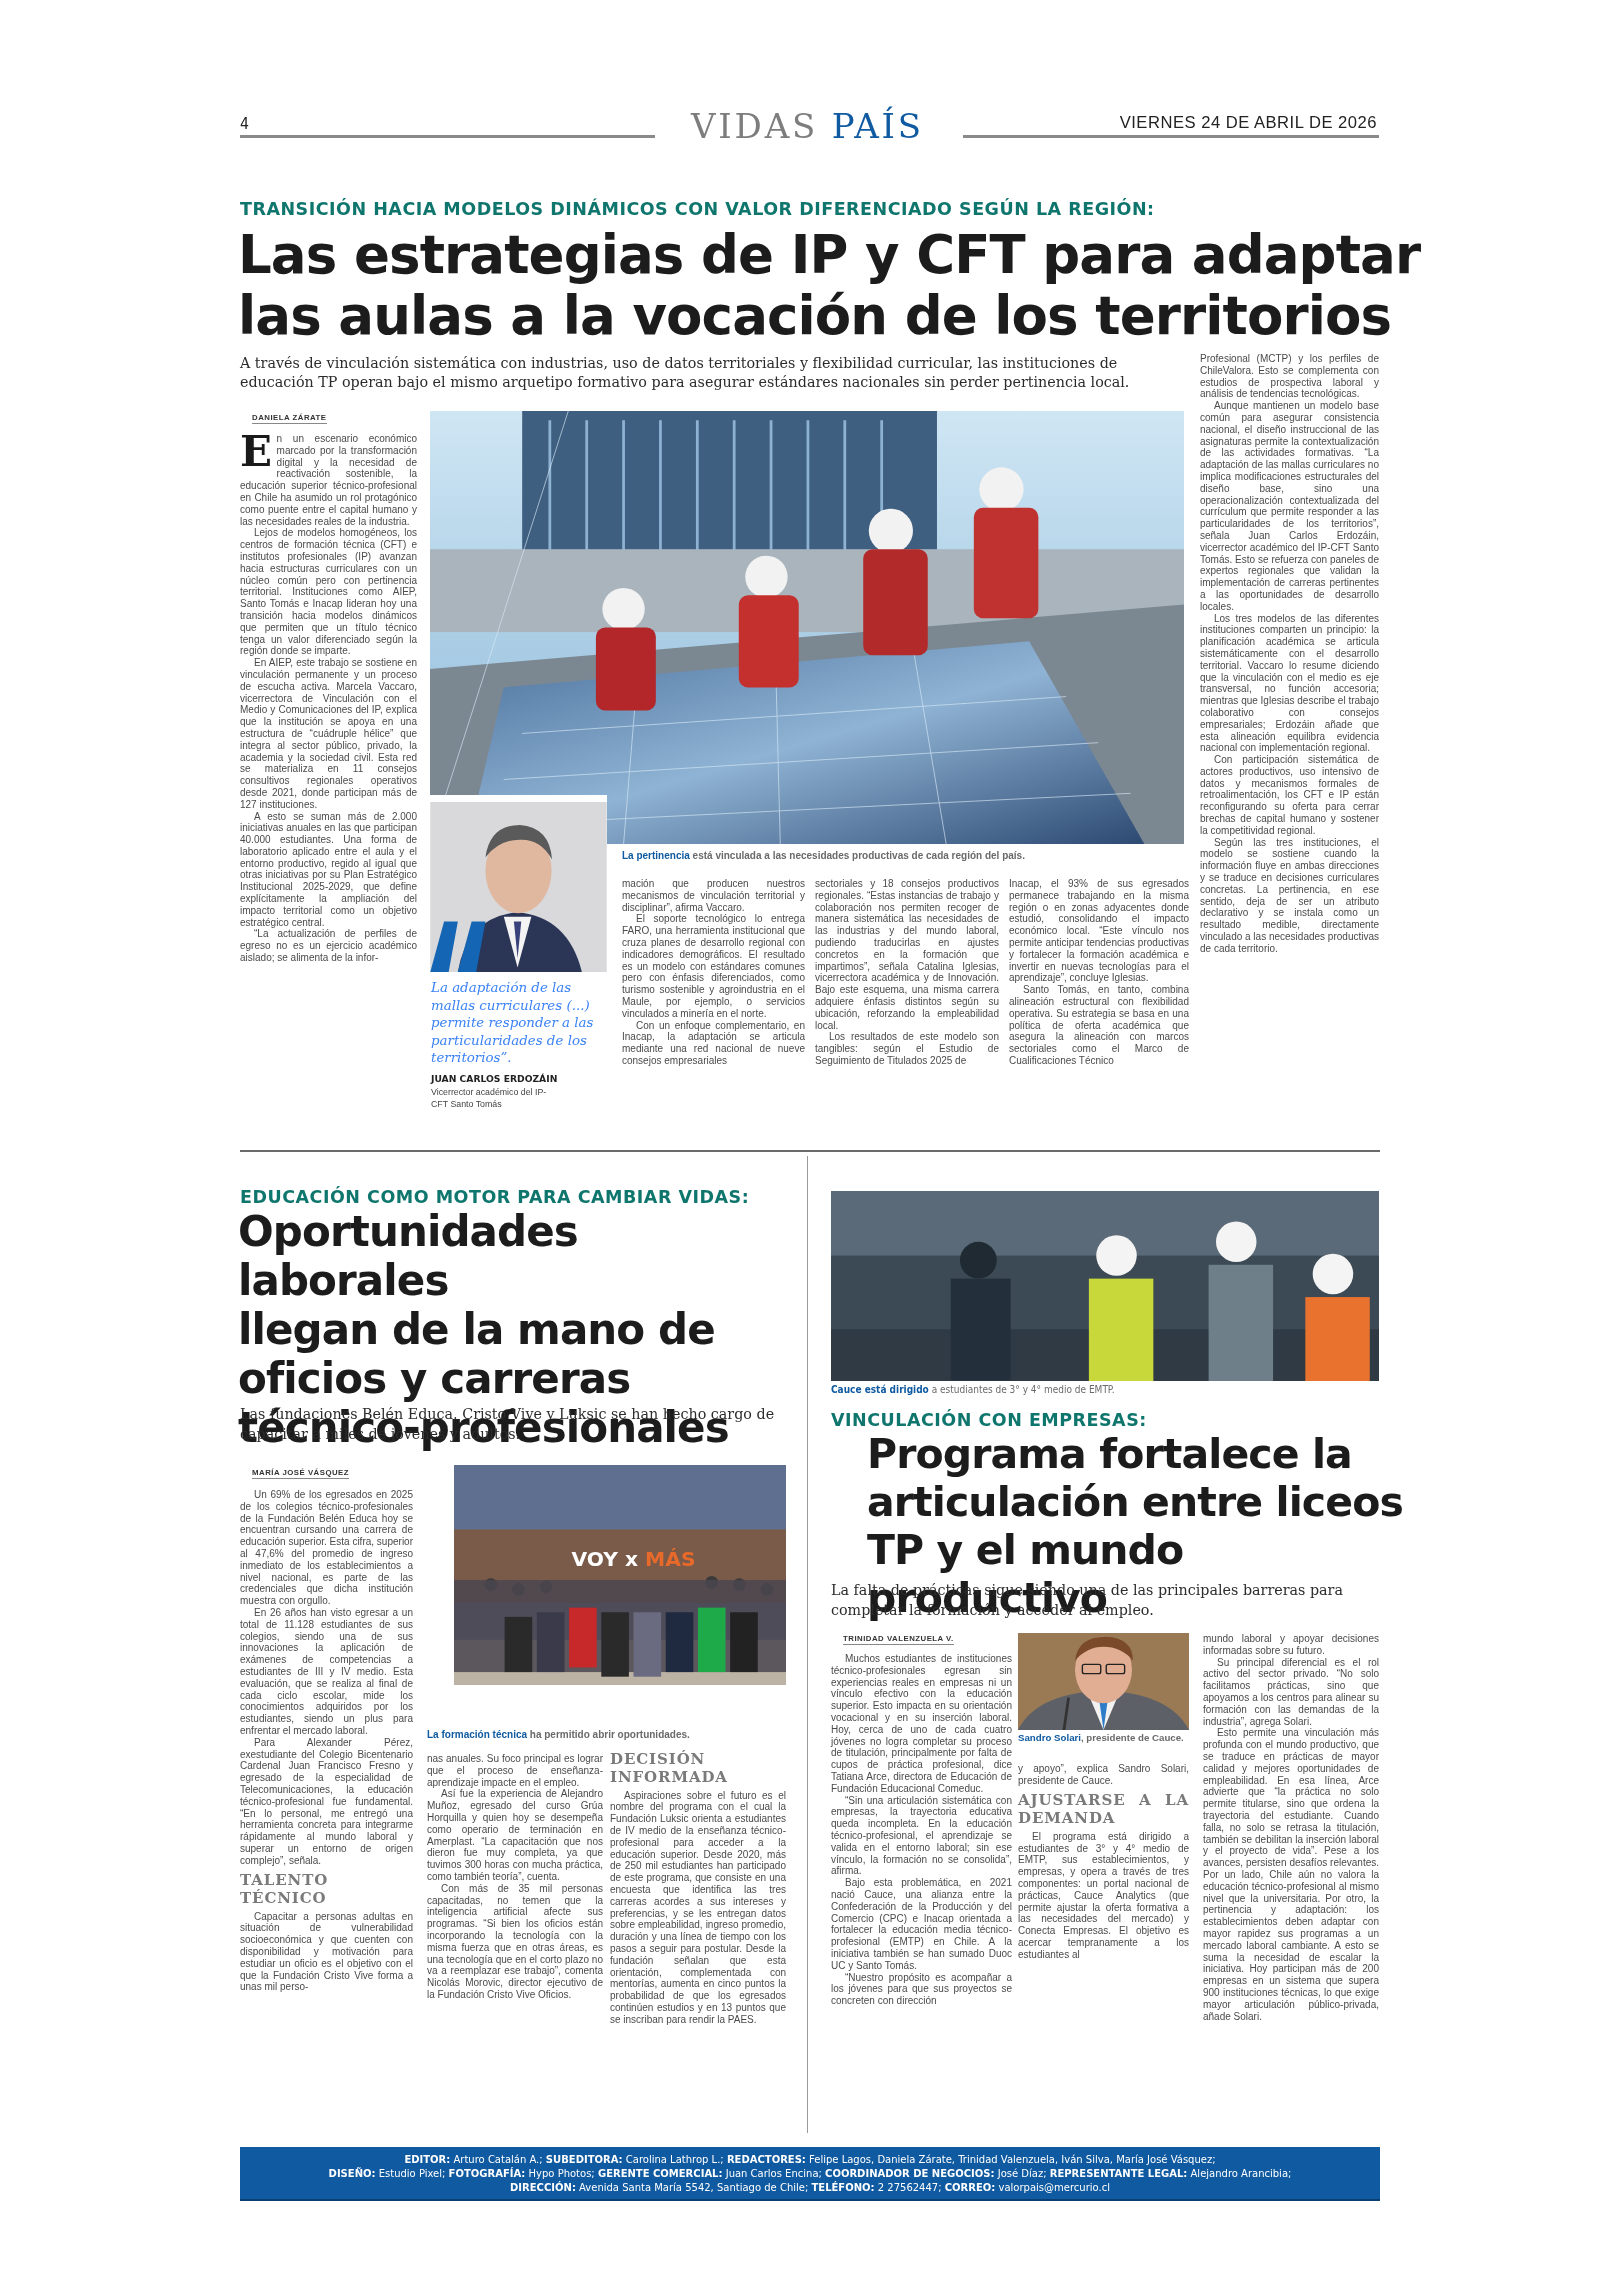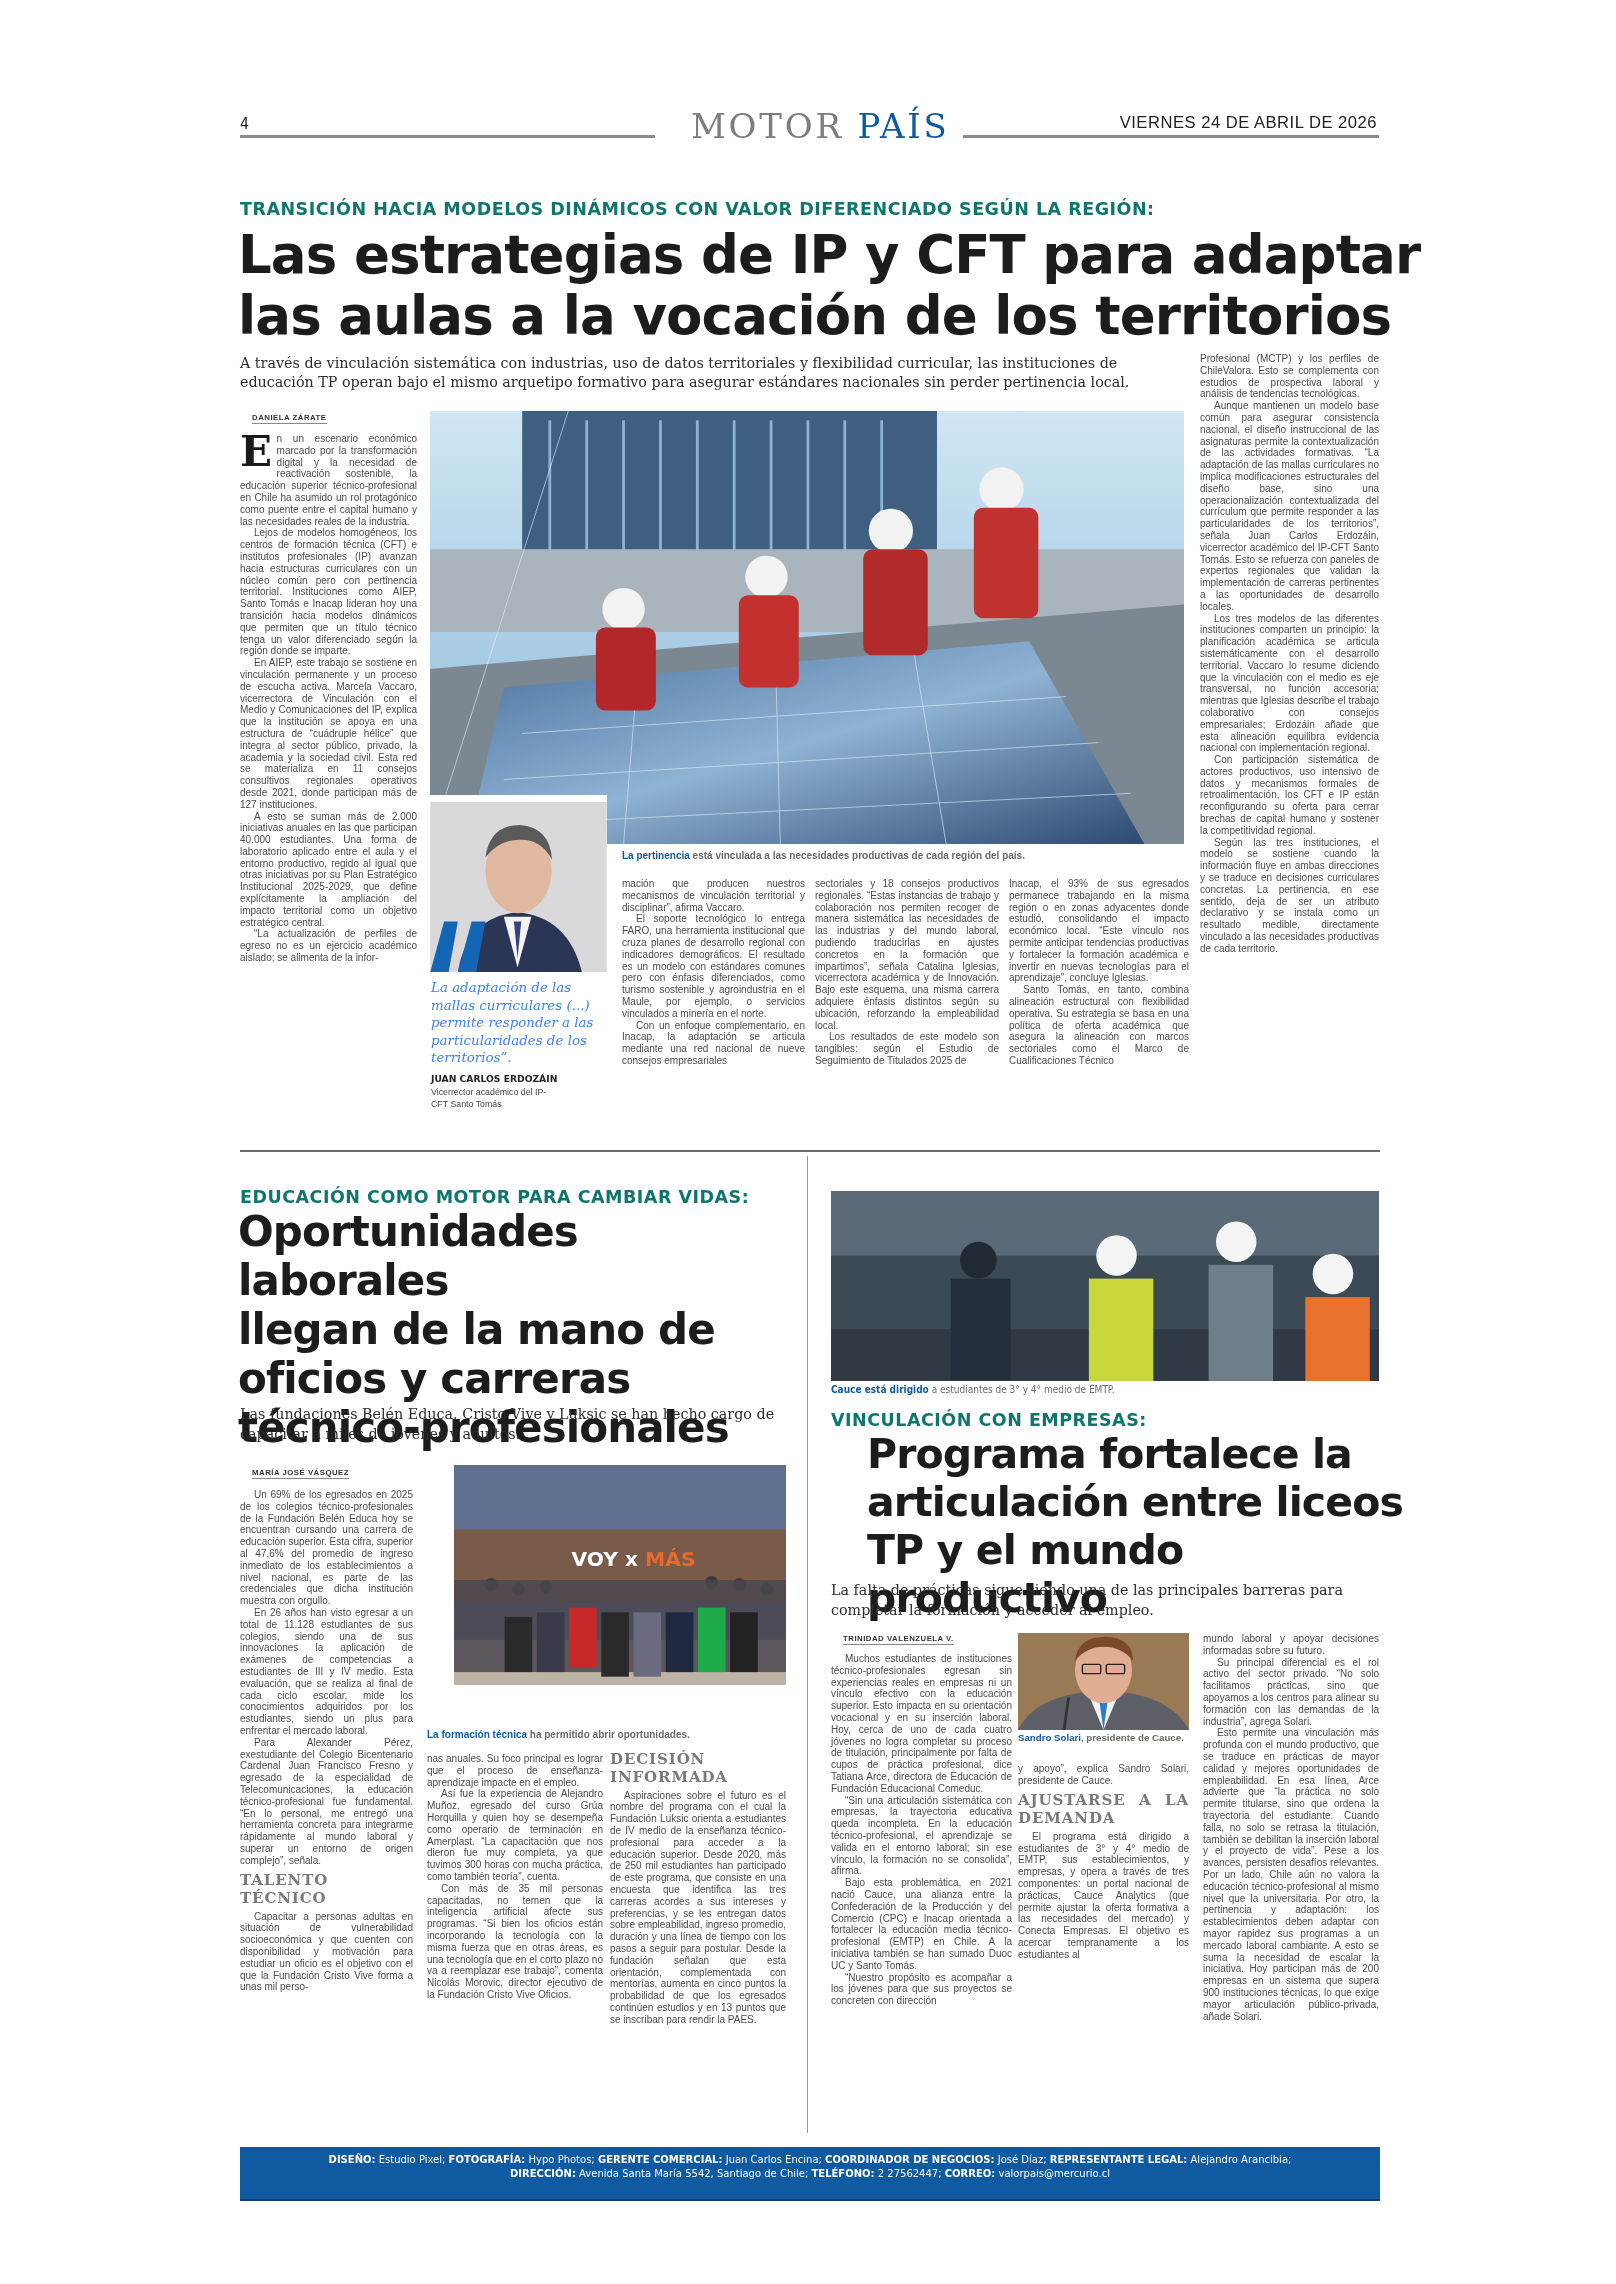--- a/index.html
+++ b/index.html
@@ -38,21 +38,21 @@
 
   .footer { left: 240px; top: 2147px; width: 1140px; height: 54px; background: #0f5aa0; color: #fff; text-align: center; font-size: 10px; line-height: 14px; padding-top: 5.5px; border-bottom: 2.3px solid #0a3f73; font-family: "DejaVu Sans", sans-serif; }
   .footer b { font-weight: bold; }
 </style>
 </head>
 <body>
 
 <div class="abs page-num">4</div>
 <div class="abs hdr-line" style="left:240px; width:415px;"></div>
 <div class="abs masthead">
-  <span class="a">MOTOR</span>
+  <span class="a">VIDAS</span>
   <span class="b">PAÍS</span>
 </div>
 <div class="abs hdr-line" style="left:963px; width:416px;"></div>
 <div class="abs date">VIERNES 24 DE ABRIL DE 2026</div>
 
 <div class="abs kicker" style="left:240px; top:199px; font-size:17.5px;">TRANSICIÓN HACIA MODELOS DINÁMICOS CON VALOR DIFERENCIADO SEGÚN LA REGIÓN:</div>
 <div class="abs headline" style="left:238px; top:224px; font-size:53px; line-height:61px;">
   <div>Las estrategias de IP y CFT para adaptar</div>
   <div>las aulas a la vocación de los territorios</div>
 </div>
@@ -291,19 +291,22 @@
 </div>
 
 <div class="abs col" style="left:1203px; top:1633px; width:176px;">
   <p class="noind">mundo laboral y apoyar decisiones informadas sobre su futuro.</p>
   <p>Su principal diferencial es el rol activo del sector privado. “No solo facilitamos prácticas, sino que apoyamos a los centros para alinear su formación con las demandas de la industria”, agrega Solari.</p>
   <p>Esto permite una vinculación más profunda con el mundo productivo, que se traduce en prácticas de mayor calidad y mejores oportunidades de empleabilidad. En esa línea, Arce advierte que “la práctica no solo permite titularse, sino que ordena la trayectoria del estudiante. Cuando falla, no solo se retrasa la titulación, también se debilitan la inserción laboral y el proyecto de vida”. Pese a los avances, persisten desafíos relevantes. Por un lado, Chile aún no valora la educación técnico-profesional al mismo nivel que la universitaria. Por otro, la pertinencia y adaptación: los establecimientos deben adaptar con mayor rapidez sus programas a un mercado laboral cambiante. A esto se suma la necesidad de escalar la iniciativa. Hoy participan más de 200 empresas en un sistema que supera 900 instituciones técnicas, lo que exige mayor articulación público-privada, añade Solari.</p>
 </div>
 
 <div class="abs footer">
   <div>
+    <b>EDITOR:</b><span> Arturo Catalán A.; </span><b>SUBEDITORA:</b><span> Carolina Lathrop L.; </span><b>REDACTORES:</b><span> Felipe Lagos, Daniela Zárate, Trinidad Valenzuela, Iván Silva, María José Vásquez;</span>
+  </div>
+  <div>
     <b>DISEÑO:</b><span> Estudio Pixel; </span><b>FOTOGRAFÍA:</b><span> Hypo Photos; </span><b>GERENTE COMERCIAL:</b><span> Juan Carlos Encina; </span><b>COORDINADOR DE NEGOCIOS:</b><span> José Díaz; </span><b>REPRESENTANTE LEGAL:</b><span> Alejandro Arancibia;</span>
   </div>
   <div>
     <b>DIRECCIÓN:</b><span> Avenida Santa María 5542, Santiago de Chile; </span><b>TELÉFONO:</b><span> 2 27562447; </span><b>CORREO:</b><a style="color:#fff; text-decoration:none;"> valorpais@mercurio.cl</a>
   </div>
 </div>
 
 
 </body></html>

